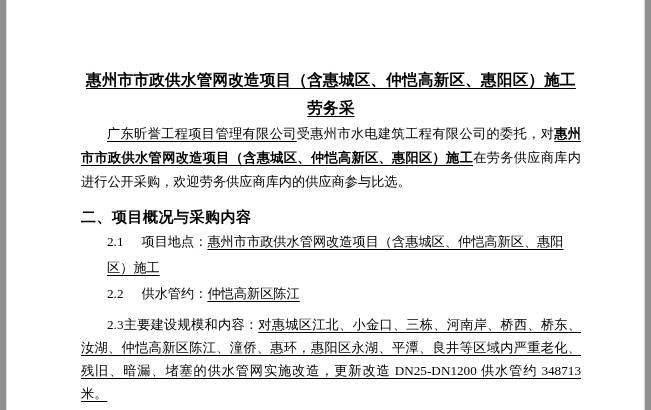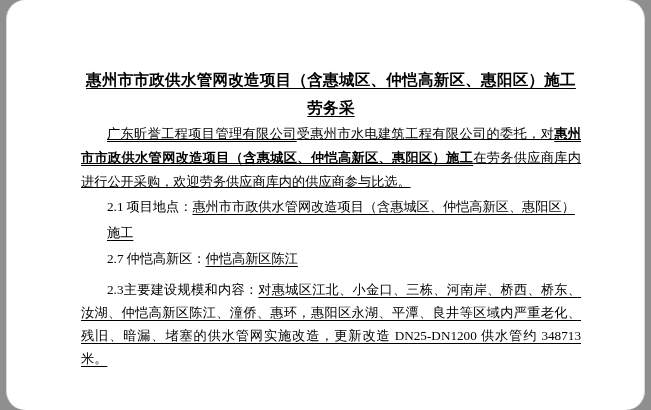--- a/index.html
+++ b/index.html
@@ -16,21 +16,20 @@
   #page {
     position: absolute;
     left: 6px;
     top: 0;
     width: 639px;
     height: 410px;
     background: #ffffff;
     box-sizing: border-box;
     border-left: 1px solid #d8d8d8;
     border-right: 1px solid #d8d8d8;
-    border-radius: 19px;
   }
   #content {
     position: absolute;
     left: 74px;
     top: 66px;
     width: 500px;
   }
   .doc-title {
     font-size: 15.5px;
     font-weight: bold;
@@ -61,31 +60,30 @@
   .section-heading.h1 { margin-top: 16px; }
   .para {
     font-size: 13.2px;
     line-height: 24px;
     text-indent: 0;
     color: #000;
     text-align: justify;
   }
   .para-indent {
     text-indent: 26px;
-    text-decoration: underline;
   }
   .u { text-decoration: underline; text-underline-offset: 2.5px; }
   .b { font-weight: bold; }
   .item-line {
     font-size: 13.2px;
     line-height: 26px;
     color: #000;
     padding-left: 26px;
   }
-  .item-line .num { margin-right: 3px; }
+  .item-line .num { margin-right: 18px; }
   .item-line .val { text-decoration: underline; text-underline-offset: 2.5px; }
   .block-para {
     font-size: 13.2px;
     line-height: 23px;
     color: #000;
     text-align: justify;
   }
   .block-para .lead { padding-left: 26px; }
   .block-para .uline { text-decoration: underline; text-underline-offset: 2.5px; }
 </style>
@@ -97,27 +95,28 @@
 
     <div class="doc-title">
       <span class="l1">惠州市市政供水管网改造项目（含惠城区、仲恺高新区、惠阳区）施工劳务采</span>
     </div>
 
 
     <div class="para para-indent">
       <span class="u">广东昕誉工程项目管理有限公司</span><span>受惠州市水电建筑工程有限公司的委托，对</span><span class="u b">惠州市市政供水管网改造项目（含惠城区、仲恺高新区、惠阳区）施工</span><span>在劳务供应商库内进行公开采购，欢迎劳务供应商库内的供应商参与比选。</span>
     </div>
 
+    <div class="section-heading">二、项目概况与采购内容</div>
 
     <div class="item-line">
       <span class="num">2.1</span><span>项目地点：</span><span class="val">惠州市市政供水管网改造项目（含惠城区、仲恺高新区、惠阳区）施工</span>
     </div>
 
     <div class="item-line">
-      <span class="num">2.7</span><span>仲恺高新区：</span><span class="val">仲恺高新区陈江</span>
+      <span class="num">2.2</span><span>供水管约：</span><span class="val">仲恺高新区陈江</span>
     </div>
 
     <div class="block-para" style="margin-top:6px;">
       <span class="lead">2.3</span><span>主要建设规模和内容：</span><span class="uline">对惠城区江北、小金口、三栋、河南岸、桥西、桥东、汝湖、仲恺高新区陈江、潼侨、惠环，惠阳区永湖、平潭、良井等区域内严重老化、残旧、暗漏、堵塞的供水管网实施改造，更新改造 DN25-DN1200 供水管约 348713 米。</span>
     </div>
 
   </div>
 </div>
 
 </body></html>

